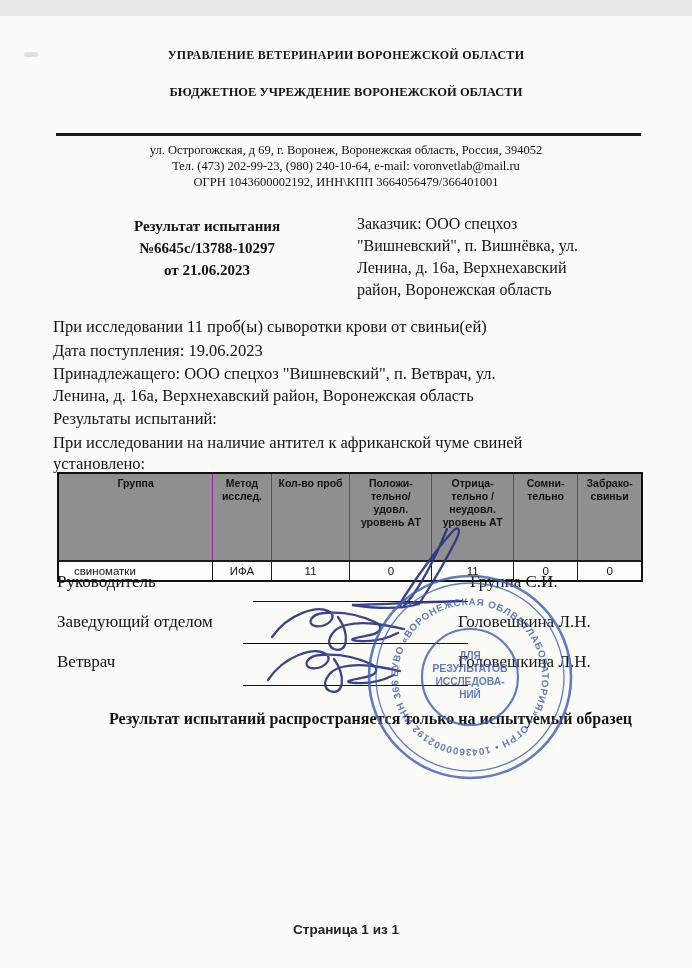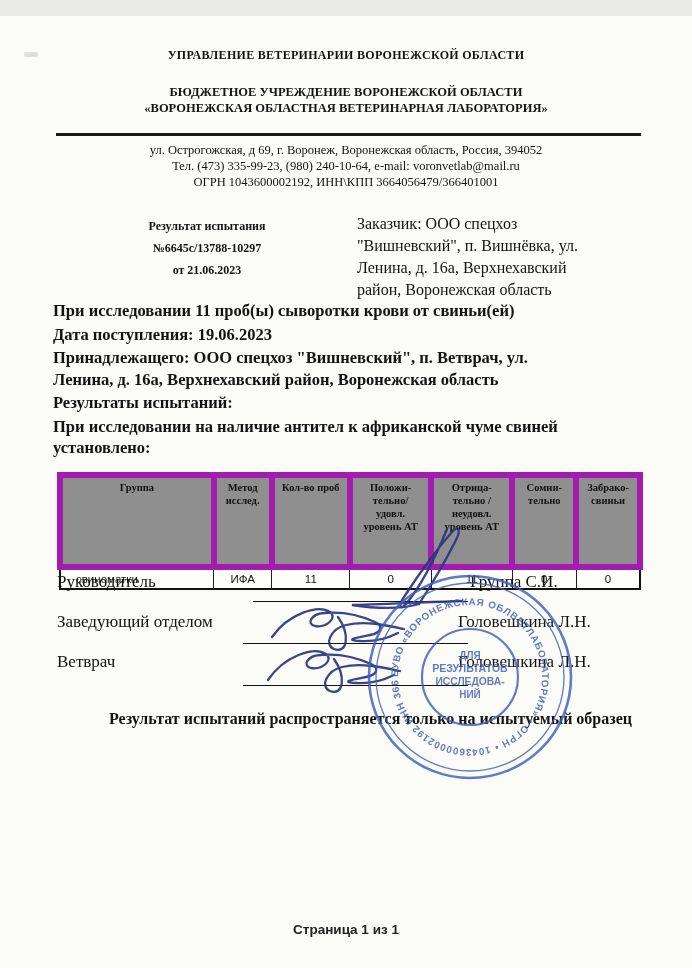--- a/index.html
+++ b/index.html
@@ -12,35 +12,35 @@
   .center{text-align:center;}
   .pre{white-space:pre-line;}
 
   .org-line1{top:32px;left:0;right:0;font-size:12px;font-weight:700;letter-spacing:.3px;}
   .org-line2{top:69px;left:0;right:0;font-size:12.5px;font-weight:700;}
   .org-line3{top:85px;left:0;right:0;font-size:12.5px;font-weight:700;}
   .rule{top:117px;left:56px;width:585px;height:3px;background:#1a1a1a;}
   .contacts{top:126px;left:0;right:0;font-size:12.5px;font-weight:400;line-height:16px;}
   .speck{top:36px;left:24px;width:14px;height:5px;background:#d9d9d3;border-radius:2px;opacity:.8;}
 
-  .result-header{top:199px;left:72px;width:270px;font-size:12px;font-weight:700;line-height:22px;text-align:center;}
+  .result-header{top:199px;left:72px;width:270px;font-size:15px;font-weight:700;line-height:22px;text-align:center;}
   .customer{top:197px;left:357px;width:292px;font-size:16px;line-height:22px;}
 
-  .body-text{top:284px;left:53px;width:598px;font-size:16.5px;line-height:21.5px;font-weight:bold;}
+  .body-text{top:300px;left:53px;width:598px;font-size:16.5px;line-height:21.5px;}
   .body-text p{margin:0 0 2px 0;}
 
   table.results{
     position:absolute;top:456px;left:57px;width:586px;
     border-collapse:collapse;table-layout:fixed;
     font-family:"Liberation Sans", sans-serif;
   }
   table.results th{
-    background:#8f8f8f;border:6px solid #a21caf;
+    background:#8f8f8f;border:1px solid #a21caf;
     font-size:10.5px;line-height:13px;font-weight:700;color:#111;
-    padding:3px 2px;vertical-align:top;text-align:center;height:80px;font-family:Liberation Serif, serif;
+    padding:3px 2px;vertical-align:top;text-align:center;height:80px;
   }
   table.results td{
     border:1px solid #1c1c1c;border-top-width:2px;
     font-size:11.5px;font-weight:400;padding:3px 15px;text-align:center;background:#fdfdfb;
   }
   table.results td:first-child{text-align:left;}
   table.results{border:2px solid #111;}
 
   .sig-role{font-size:17px;text-align:right;}
   .sig-name{font-size:17px;}
@@ -55,27 +55,26 @@
 </style>
 </head>
 <body>
 
 <div class="page">
 
   <div class="abs speck"></div>
 
   <div class="abs center org-line1">УПРАВЛЕНИЕ ВЕТЕРИНАРИИ ВОРОНЕЖСКОЙ ОБЛАСТИ</div>
   <div class="abs center org-line2">БЮДЖЕТНОЕ УЧРЕЖДЕНИЕ ВОРОНЕЖСКОЙ ОБЛАСТИ</div>
-  <div class="abs center org-line3">«ВОРОНЕЖСКАЯ ОБЛАСТНАЯ ВЕТЕРИНАРНАЯ ЛАБОРАТОРИЯ»</div>
 
   <div class="abs rule"></div>
 
   <div class="abs center contacts">
     <div>ул. Острогожская, д 69, г. Воронеж, Воронежская область, Россия, 394052</div>
-    <div>Тел. (473) 335-99-23, (980) 240-10-64, e-mail: voronvetlab@mail.ru</div>
+    <div>Тел. (473) 202-99-23, (980) 240-10-64, e-mail: voronvetlab@mail.ru</div>
     <div>ОГРН 1043600002192, ИНН\КПП 3664056479/366401001</div>
   </div>
 
   <div class="abs result-header">
     <div>Результат испытания</div>
     <div>№6645с/13788-10297</div>
     <div>от 21.06.2023</div>
   </div>
 
   <div class="abs customer pre">Заказчик: ООО спецхоз

